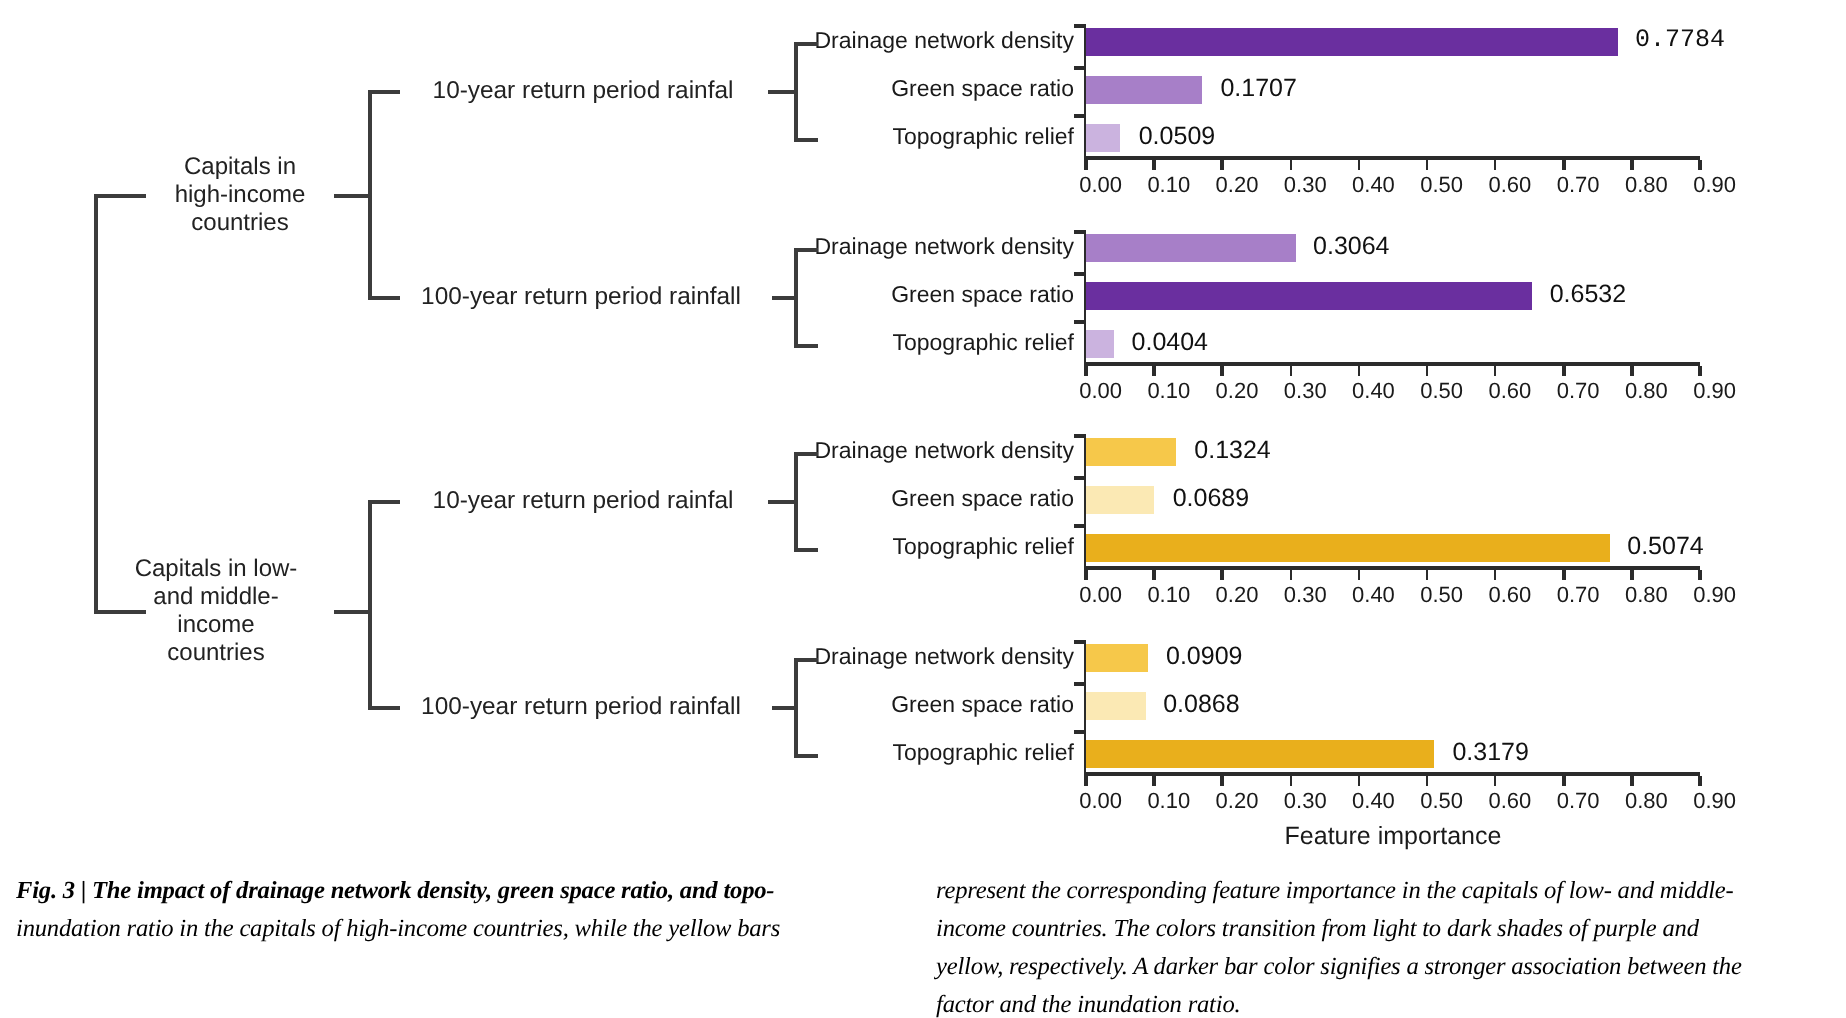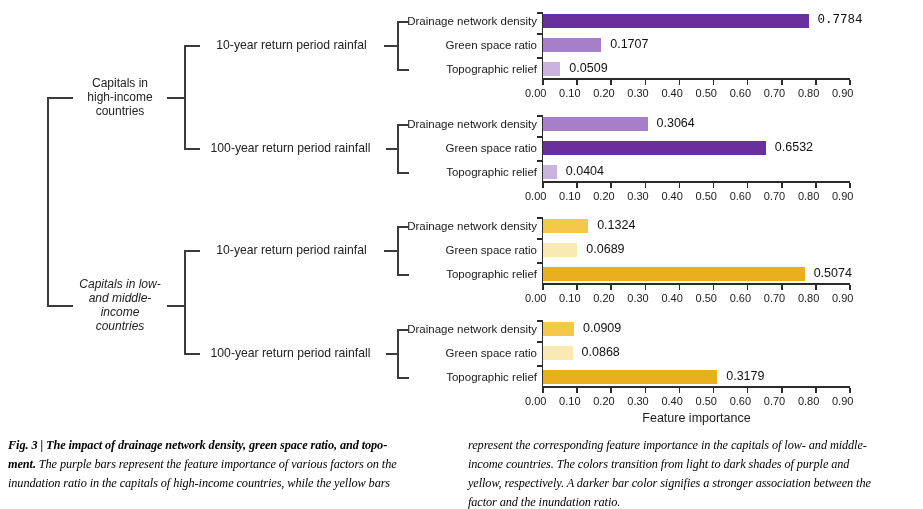--- a/index.html
+++ b/index.html
@@ -6,38 +6,38 @@
   #fig{position:relative;width:923px;height:509px;background:#ffffff;overflow:hidden;
        font-family:"Liberation Sans","DejaVu Sans",sans-serif;color:#1a1a1a;}
   .line{position:absolute;background:#3c3c3c;}
   .tree-label{position:absolute;text-align:center;font-size:12px;line-height:14px;color:#222;}
   .cond-label{position:absolute;text-align:center;font-size:12.2px;line-height:14px;color:#222;white-space:nowrap;}
   .cat{position:absolute;font-size:11.5px;line-height:14px;color:#1a1a1a;text-align:right;white-space:nowrap;}
   .bar{position:absolute;height:14px;}
   .val{position:absolute;font-size:12.5px;line-height:15px;color:#111;white-space:nowrap;}
   .axis{position:absolute;background:#2b2b2b;}
   .tick{position:absolute;background:#2b2b2b;}
-  .tick-label{position:absolute;width:36px;text-align:left;font-size:11px;line-height:13px;color:#1a1a1a;}
+  .tick-label{position:absolute;width:36px;text-align:right;font-size:11px;line-height:13px;color:#1a1a1a;}
   .x-title{position:absolute;text-align:center;font-size:12.5px;color:#1a1a1a;}
   .caption-col{position:absolute;font-family:"Liberation Serif","DejaVu Serif",serif;
                font-size:12.3px;line-height:19px;letter-spacing:-0.1px;color:#000;}
   .cap-line{white-space:nowrap;font-style:italic;}
   .cap-b{font-weight:bold;}
 </style>
 </head>
 <body>
 
 <div id="fig">
 
   <div class="tree-label" style="left:68px;top:76px;width:104px;">
     <div>Capitals in</div>
     <div>high-income</div>
     <div>countries</div>
   </div>
-  <div class="tree-label" style="left:60px;top:277px;width:120px;font-style:italic;">
+  <div class="tree-label" style="left:48px;top:277px;width:120px;">
     <div>Capitals in low-</div>
     <div>and middle-</div>
     <div>income</div>
     <div>countries</div>
   </div>
 
   <div class="cond-label" style="left:200px;top:38px;width:183px;">10-year return period rainfal</div>
   <div class="cond-label" style="left:196px;top:141px;width:189px;">100-year return period rainfall</div>
   <div class="cond-label" style="left:200px;top:243px;width:183px;">10-year return period rainfal</div>
   <div class="cond-label" style="left:196px;top:346px;width:189px;">100-year return period rainfall</div>
@@ -183,21 +183,20 @@
       <div class="tick-label" style="left: 763.778px; top: 75px;">0.70</div>
       <div class="tick" style="left: 815.139px; top: 67.5px; width: 1.5px; height: 5px;"></div>
       <div class="tick-label" style="left: 797.889px; top: 75px;">0.80</div>
       <div class="tick" style="left: 849.25px; top: 67.5px; width: 1.5px; height: 5px;"></div>
       <div class="tick-label" style="left: 832px; top: 75px;">0.90</div>
       <div class="x-title" style="left: 543px; top: 91px; width: 307px;">Feature importance</div>
     </div>
 
   <div class="caption-col" id="cap-left" style="left:8px;top:436px;width:452px;">
       <div class="cap-line"><span class="cap-b">Fig. 3 | The impact of drainage network density, green space ratio, and topo-</span></div>
-      <div class="cap-line"><span class="cap-b">ment.</span><span class=""> The purple bars represent the feature importance of various factors on the</span></div>
       <div class="cap-line"><span class="">inundation ratio in the capitals of high-income countries, while the yellow bars</span></div>
     </div>
   <div class="caption-col" id="cap-right" style="left:468px;top:436px;width:452px;">
       <div class="cap-line"><span class="">represent the corresponding feature importance in the capitals of low- and middle-</span></div>
       <div class="cap-line"><span class="">income countries. The colors transition from light to dark shades of purple and</span></div>
       <div class="cap-line"><span class="">yellow, respectively. A darker bar color signifies a stronger association between the</span></div>
       <div class="cap-line"><span class="">factor and the inundation ratio.</span></div>
     </div>
 
 <div class="line" style="left: 47px; top: 97px; width: 1.5px; height: 209.5px; background: rgb(60, 60, 60);"></div>

